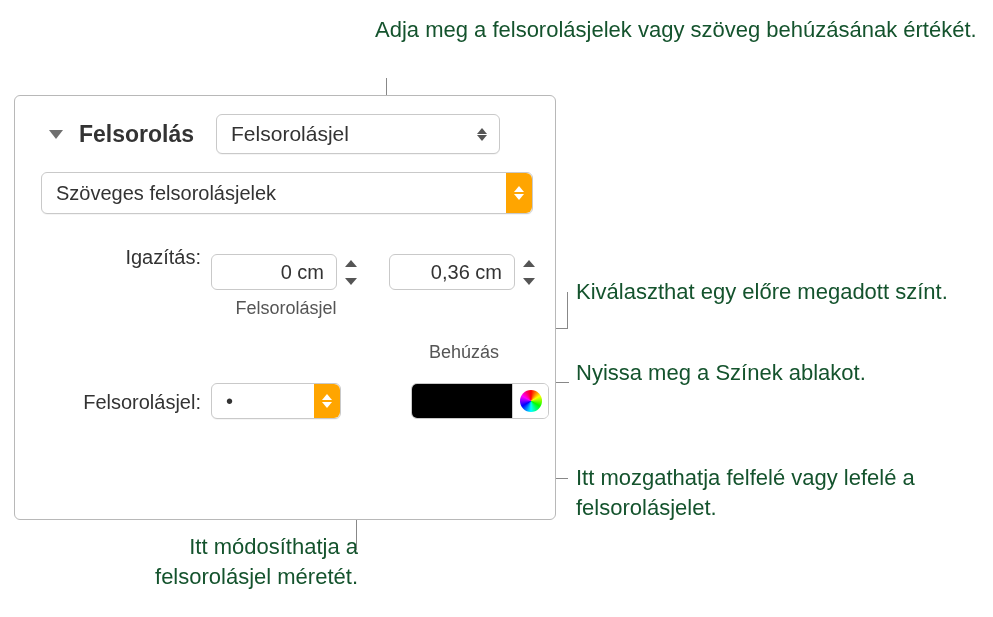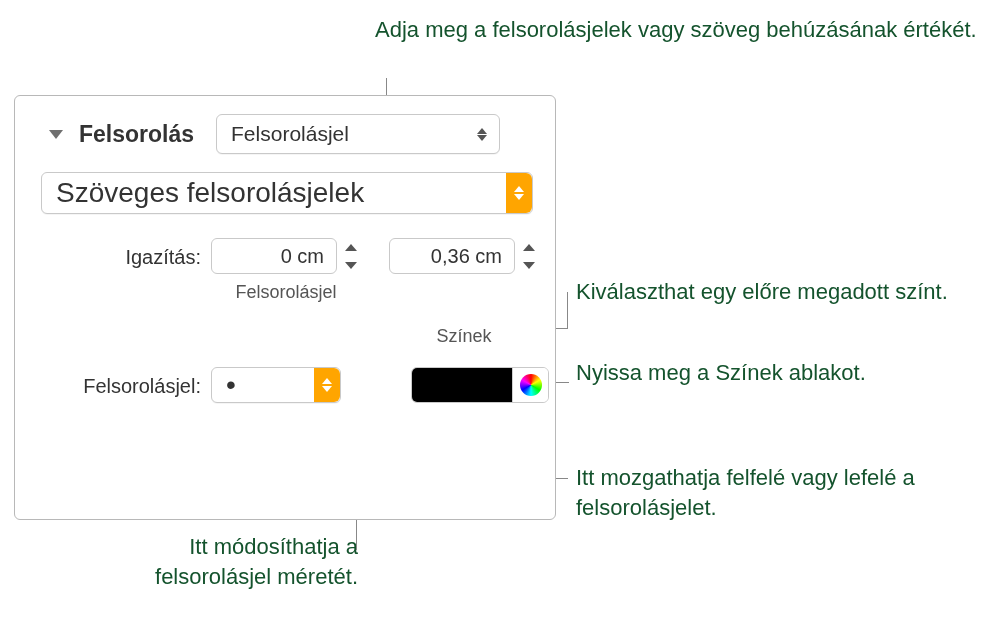--- a/index.html
+++ b/index.html
@@ -89,21 +89,21 @@
     
     
     .popup {
       background: #ffffff;
       border: 1px solid #c9c9c9;
       border-radius: 6px;
       height: 38px;
       display: flex;
       align-items: center;
       padding: 0 12px 0 14px;
-      font-size: 28px;
+      font-size: 20px;
       color: #333;
       box-shadow: 0 1px 0 rgba(0,0,0,0.04);
       position: relative;
     }
     .popup.main {
       width: 284px;
       height: 40px;
       font-size: 21px;
     }
     .popup.full {
@@ -195,20 +195,21 @@
     
     .stepper-group {
       display: flex;
       flex-direction: column;
       align-items: center;
     }
     .stepper {
       display: flex;
       height: 38px;
       overflow: hidden;
+      margin-top: 16px;
     }
     .stepper .field {
       border: 1px solid #c9c9c9;
       border-radius: 6px;
       background: #fff;
       text-align: right;
       padding: 0 12px;
       font-size: 20px;
       color: #333;
       display: flex;
@@ -375,21 +376,21 @@
       <div class="sub-label">Felsorolásjel</div>
     </div>
     <div class="stepper-group" style="margin-left:14px;gap:44px;">
       <div class="stepper indent-stepper">
         <div class="field">0,36 cm</div>
         <div class="spin">
           <div class="up"></div>
           <div class="down"></div>
         </div>
       </div>
-      <div class="sub-label">Színek</div>
+      <div class="sub-label">Behúzás</div>
     </div>
   </div>
 
   <div class="row" style="margin-bottom:16px;">
     <div class="row-label bulletchar-label">Felsorolásjel:</div>
     <div class="color-row-controls">
       <div class="popup small" style="width:130px;">
         <span class="label">•</span>
         <span class="orange-cap" style="height:34px;"></span>
       </div>

